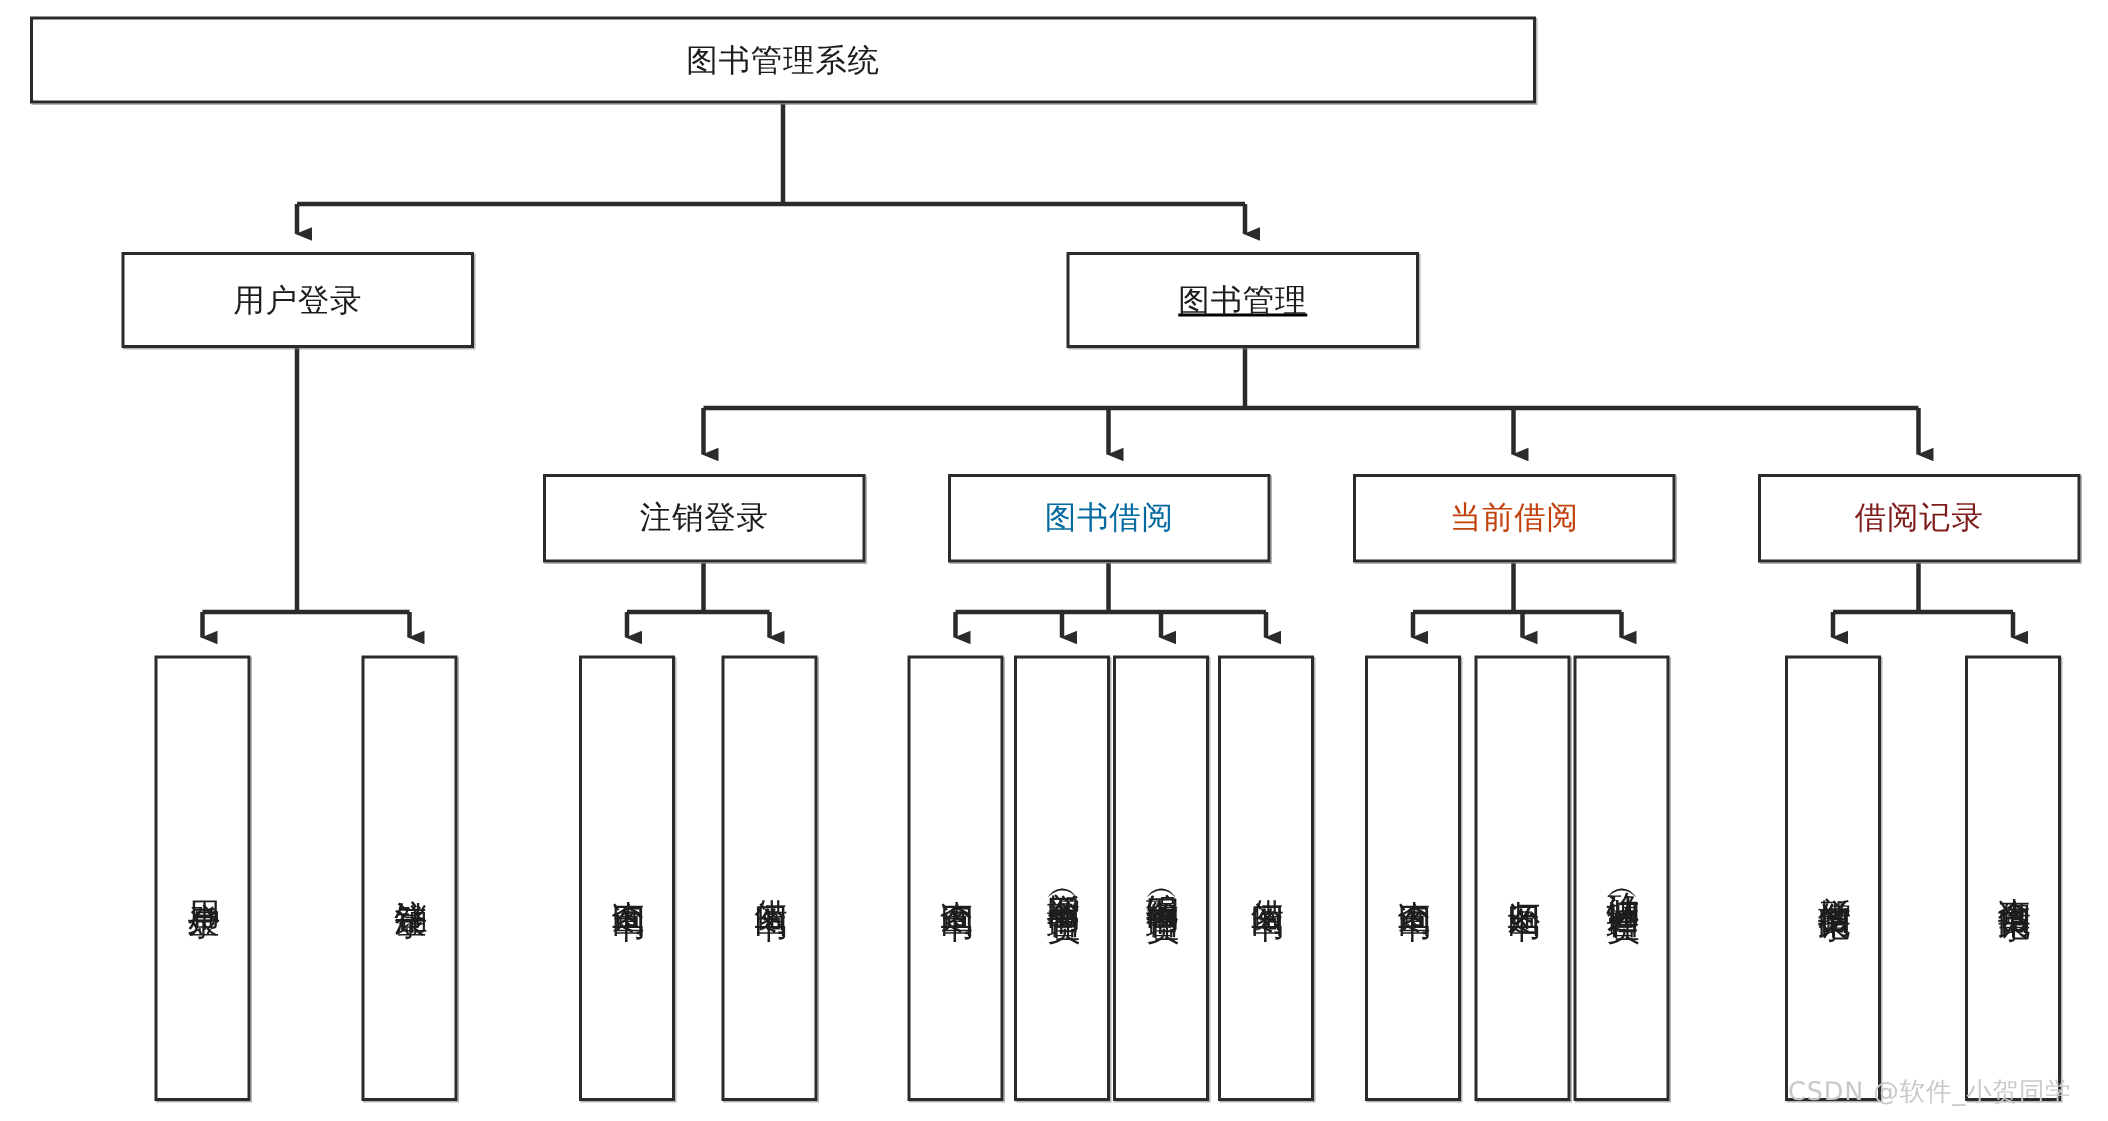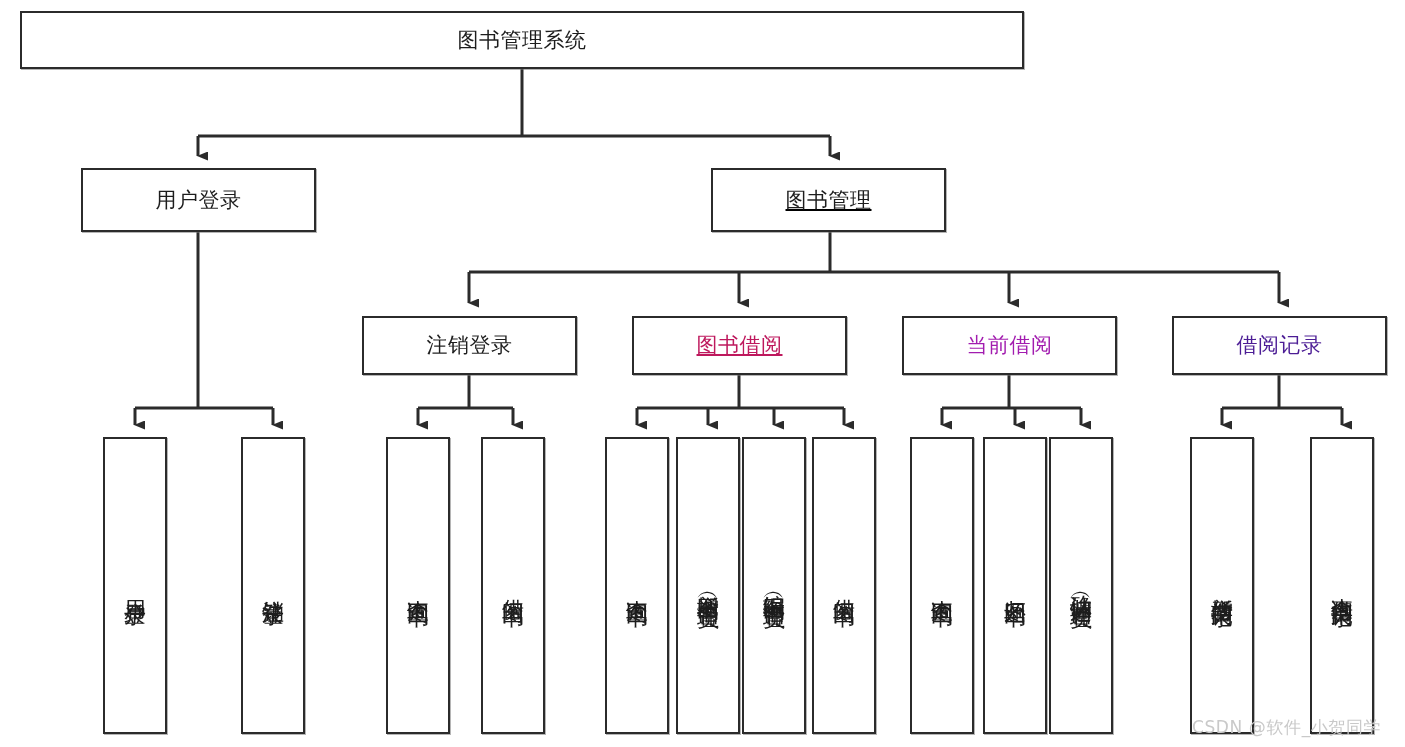--- a/index.html
+++ b/index.html
@@ -107,27 +107,27 @@
     <span class="lbl" style="color: rgb(29, 29, 29);">用户登录</span>
   </div>
   <div class="node" style="left: 711px; top: 168px; width: 235px; height: 64px; border-color: rgb(43, 43, 43); background: rgb(255, 255, 255); text-decoration: underline;">
     <span class="lbl" style="color: rgb(29, 29, 29);">图书管理</span>
   </div>
 
   <div class="node" style="left: 362px; top: 316px; width: 215px; height: 59px; border-color: rgb(43, 43, 43); background: rgb(255, 255, 255);">
     <span class="lbl" style="color: rgb(29, 29, 29);">注销登录</span>
   </div>
   <div class="node" style="left: 632px; top: 316px; width: 215px; height: 59px; border-color: rgb(43, 43, 43); background: rgb(255, 255, 255);">
-    <span class="lbl" style="color: #be185d; text-decoration: underline;">图书借阅</span>
+    <span class="lbl" style="color: #0369a1;">图书借阅</span>
   </div>
   <div class="node" style="left: 902px; top: 316px; width: 215px; height: 59px; border-color: rgb(43, 43, 43); background: rgb(255, 255, 255);">
-    <span class="lbl" style="color: #a21caf;">当前借阅</span>
+    <span class="lbl" style="color: #c2410c;">当前借阅</span>
   </div>
   <div class="node" style="left: 1172px; top: 316px; width: 215px; height: 59px; border-color: rgb(43, 43, 43); background: rgb(255, 255, 255);">
-    <span class="lbl" style="color: #4c1d95; text-align: center;">借阅记录</span>
+    <span class="lbl" style="color: #7f1d1d; text-align: center;">借阅记录</span>
   </div>
 
   <div class="node leaf" style="left: 103px; top: 437px; width: 64px; height: 297px; border-color: rgb(43, 43, 43); background: rgb(255, 255, 255);">
     <span class="lbl" style="color: rgb(29, 29, 29);">用户登录</span>
   </div>
   <div class="node leaf" style="left: 241px; top: 437px; width: 64px; height: 297px; border-color: rgb(43, 43, 43); background: rgb(255, 255, 255);">
     <span class="lbl" style="color: rgb(29, 29, 29);">注销登录</span>
   </div>
   <div class="node leaf" style="left: 386px; top: 437px; width: 64px; height: 297px; border-color: rgb(43, 43, 43); background: rgb(255, 255, 255);">
     <span class="lbl" style="color: rgb(29, 29, 29);">查询图书</span>

